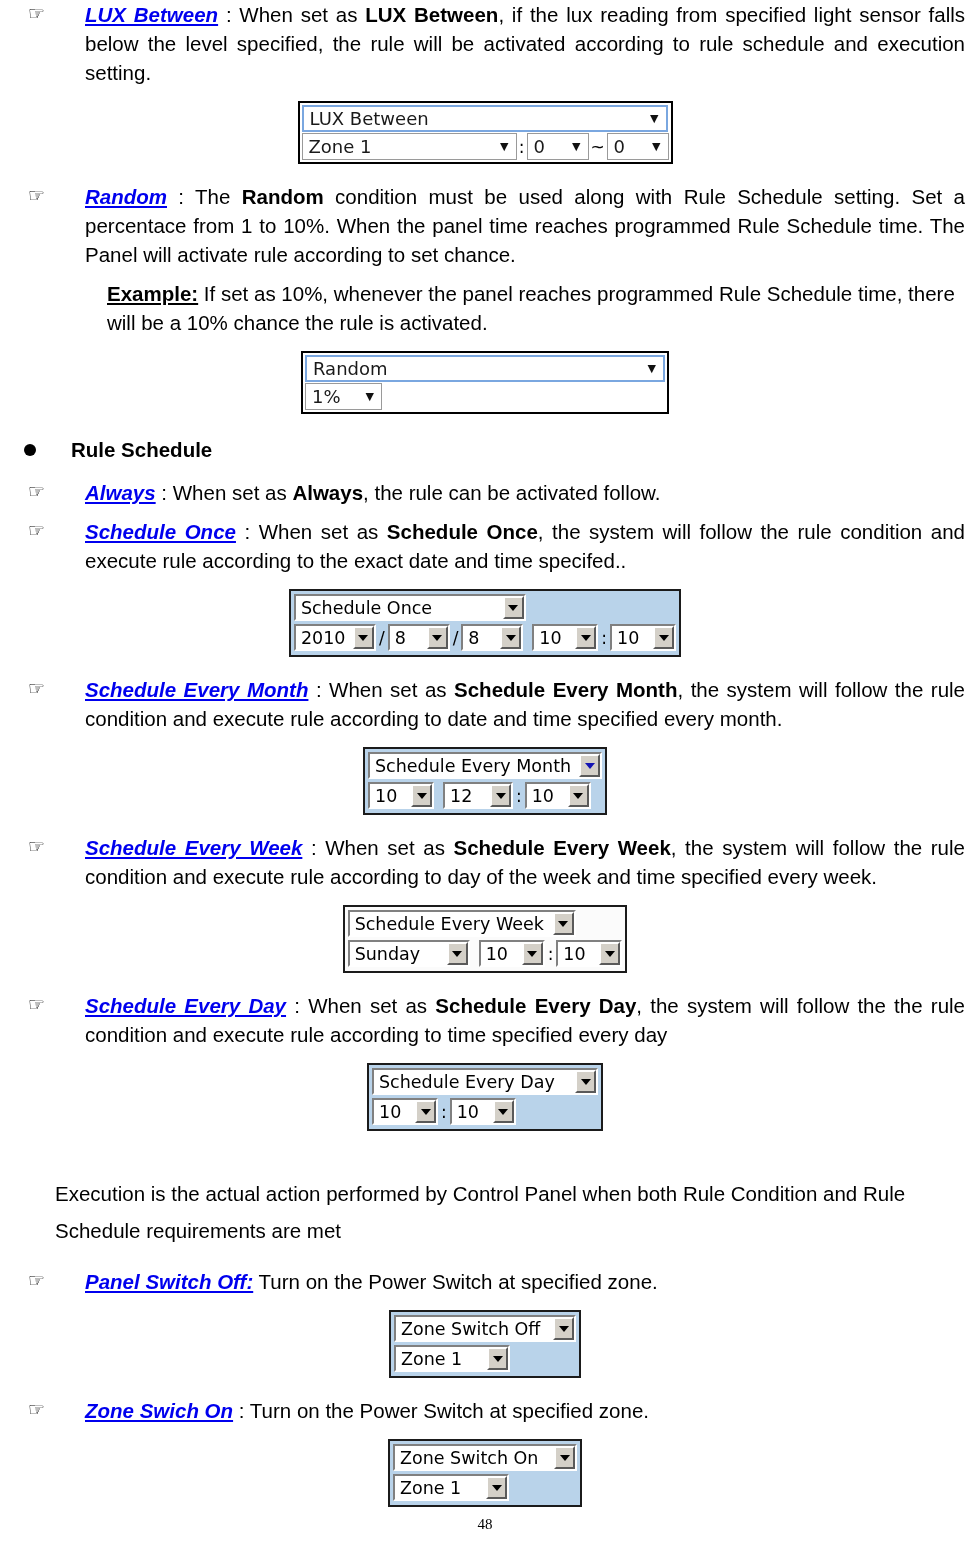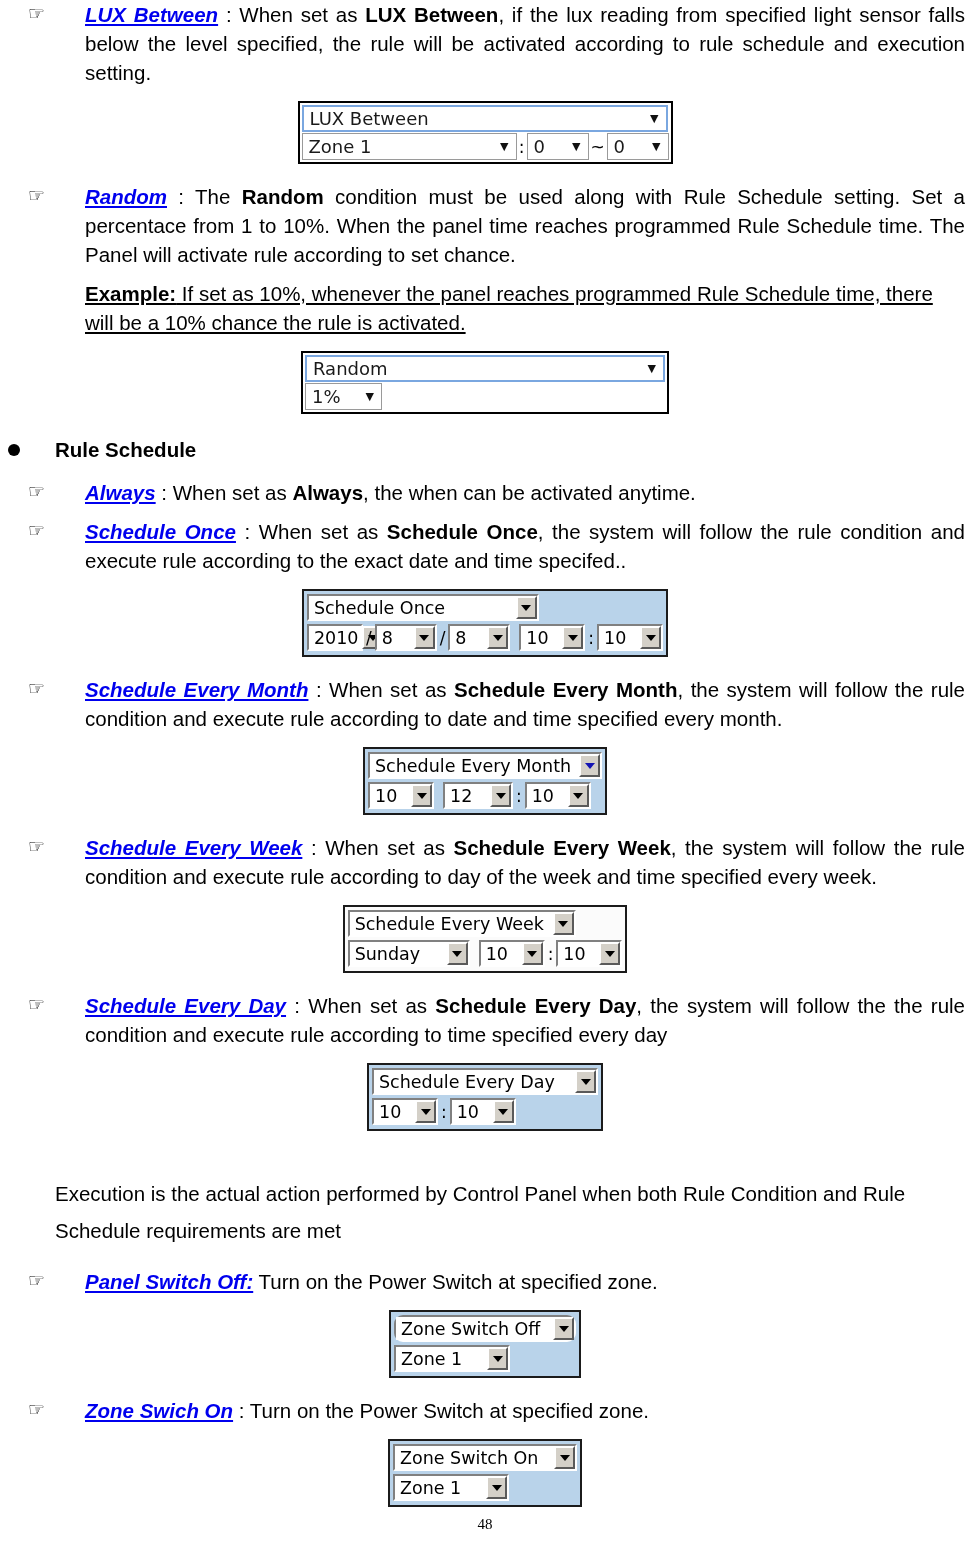--- a/index.html
+++ b/index.html
@@ -51,20 +51,21 @@
   }
   .b { font-weight: bold; }
   .u-b { font-weight: bold; text-decoration: underline; }
 
   .bullet-head {
     position: relative;
     padding-left: 55px;
     font-size: 20.5px;
     font-weight: bold;
     line-height: 28px;
+    margin-left: 16px;
   }
   .bullet-head .dot {
     position: absolute;
     left: 8px;
     top: 8px;
     width: 12px;
     height: 12px;
     background: #000;
     border-radius: 50%;
   }
@@ -251,21 +252,21 @@
 
   <div class="sp18"></div>
 
   <div class="hand-item">
     <span class="hand">☞</span>
     <span class="kw">Random</span><span> : The </span><span class="b">Random</span><span> condition must be used along with Rule Schedule setting. Set a percentace from 1 to 10%. When the panel time reaches programmed Rule Schedule time. The Panel will activate rule according to set chance.</span>
   </div>
 
   <div class="sp10"></div>
 
-  <div class="hand-item nojustify" style="padding-left:85px;text-decoration:underline;">
+  <div class="hand-item nojustify" style="padding-left:107px;">
     <span class="u-b">Example:</span><span> If set as 10%, whenever the panel reaches programmed Rule Schedule time, there will be a 10% chance the rule is activated.</span>
   </div>
 
   <div class="sp14"></div>
 
   <div class="widget-row">
     <div class="flatbox">
       <div class="flatrow">
         <div class="fsel accent" style="width:360px;">
           <span class="lbl">Random</span>
@@ -285,21 +286,21 @@
 
   <div class="bullet-head">
     <span class="dot"></span>
     <span>Rule Schedule</span>
   </div>
 
   <div class="sp14"></div>
 
   <div class="hand-item nojustify">
     <span class="hand">☞</span>
-    <span class="kw">Always</span><span> : When set as </span><span class="b">Always</span><span>, the when can be activated anytime.</span>
+    <span class="kw">Always</span><span> : When set as </span><span class="b">Always</span><span>, the rule can be activated follow.</span>
   </div>
 
   <div class="sp10"></div>
 
   <div class="hand-item">
     <span class="hand">☞</span>
     <span class="kw">Schedule Once</span><span> : When set as </span><span class="b">Schedule Once</span><span>, the system will follow the rule condition and execute rule according to the exact date and time specifed..</span>
   </div>
 
   <div class="sp14"></div>
@@ -308,21 +309,21 @@
     <div class="winbox">
       <div class="winrow">
         <div class="wsel" style="width:232px;">
           <span class="wlbl">Schedule Once</span>
           <span class="wbtn">
               <i></i>
             </span>
         </div>
       </div>
       <div class="winrow">
-        <div class="wsel" style="width:56px;">
+        <div class="wsel" style="width:82px;">
           <span class="wlbl">2010</span>
           <span class="wbtn">
               <i></i>
             </span>
         </div>
         <div class="wsep">/</div>
         <div class="wsel" style="width:62px;">
           <span class="wlbl">8</span>
           <span class="wbtn">
               <i></i>
@@ -490,21 +491,21 @@
   <div class="hand-item nojustify">
     <span class="hand">☞</span>
     <span class="kw">Panel Switch Off:</span><span> Turn on the Power Switch at specified zone.</span>
   </div>
 
   <div class="sp14"></div>
 
   <div class="widget-row">
     <div class="winbox">
       <div class="winrow">
-        <div class="wsel" style="width:182px;border-radius:9px;">
+        <div class="wsel" style="width:182px;">
           <span class="wlbl">Zone Switch Off</span>
           <span class="wbtn">
               <i></i>
             </span>
         </div>
       </div>
       <div class="winrow">
         <div class="wsel" style="width:116px;">
           <span class="wlbl">Zone 1</span>
           <span class="wbtn">

